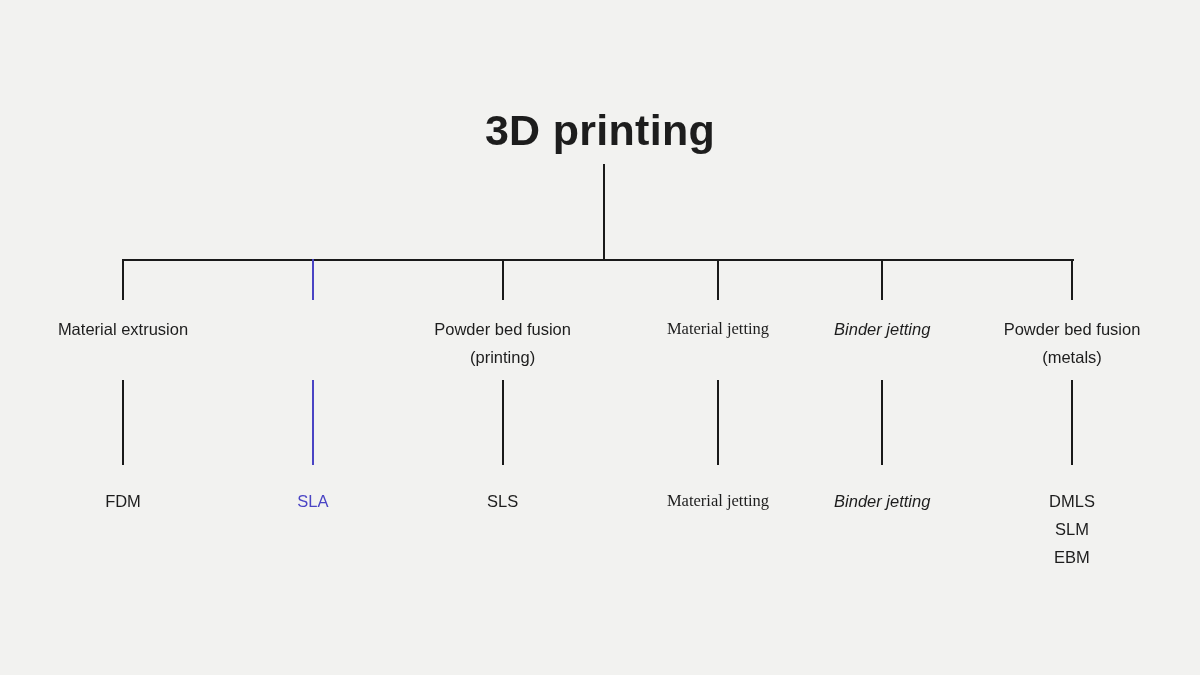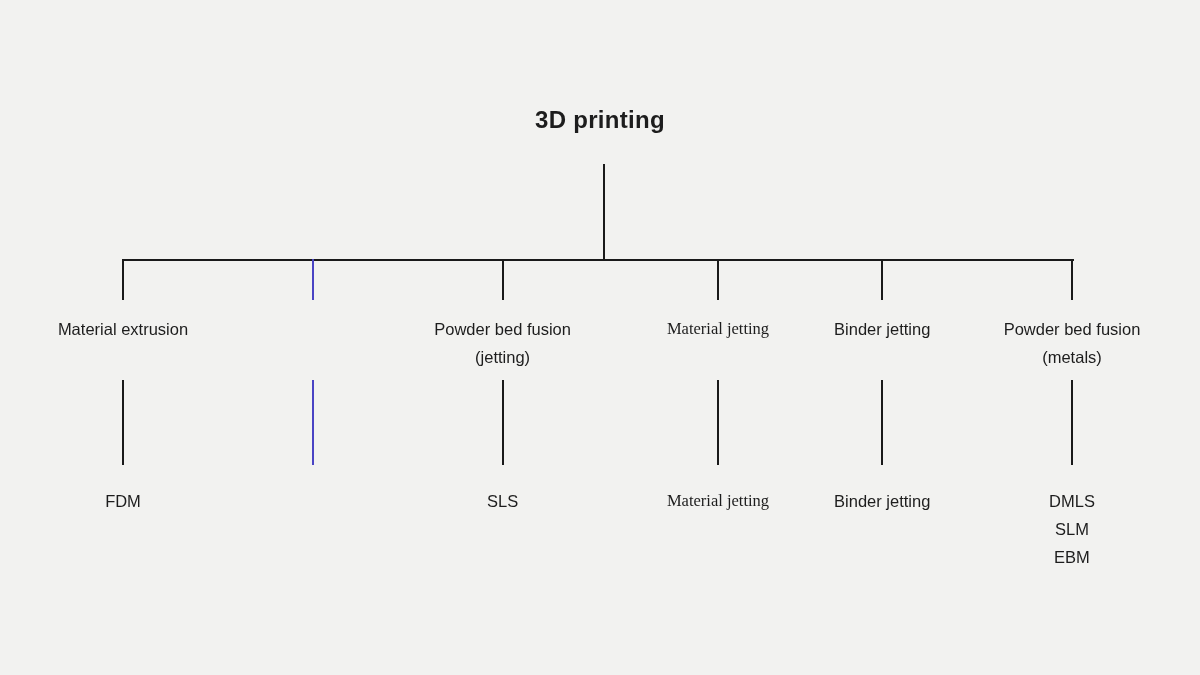--- a/index.html
+++ b/index.html
@@ -11,21 +11,21 @@
   html,body{margin:0;padding:0;}
   body{
     width:1200px;height:675px;overflow:hidden;
     background:var(--bg);
     font-family:"Liberation Sans", sans-serif;
     color:var(--text);
   }
   .canvas{position:relative;width:1200px;height:675px;background:var(--bg);}
   .title{
     position:absolute;left:0;top:106px;width:1200px;
-    text-align:center;font-size:24px;font-weight:600;
+    text-align:center;font-size:43px;font-weight:600;
     letter-spacing:0.3px;color:var(--text);
   }
   .vline{position:absolute;width:2px;background:var(--line);}
   .hline{position:absolute;height:2px;background:var(--line);}
   .trunk{left:603px;top:164px;height:96px;}
   .rail{left:122px;top:259px;width:952px;}
   .branch{position:absolute;top:259px;width:190px;height:330px;}
   .branch .stub{position:absolute;left:94px;top:0;height:41px;width:2px;background:var(--line);}
   .branch .connector{position:absolute;left:94px;top:121px;height:85px;width:2px;background:var(--line);}
   .branch .category-label{
@@ -57,47 +57,48 @@
     <div class="connector"></div>
     <div class="leaf-label">
           <div>FDM</div>
         </div>
   </div>
 
   <div class="branch highlighted" style="left: 217.8px;">
     <div class="stub"></div>
     <div class="connector"></div>
     <div class="leaf-label">
+          <div>SLA</div>
         </div>
   </div>
 
   <div class="branch" style="left: 407.6px;">
     <div class="stub"></div>
     <div class="category-label">
           <div>Powder bed fusion</div>
-          <div>(jetting)</div>
+          <div>(printing)</div>
         </div>
     <div class="connector"></div>
     <div class="leaf-label">
           <div>SLS</div>
         </div>
   </div>
 
   <div class="branch" style="left: 623px; font-family: Liberation Serif, serif;">
     <div class="stub"></div>
     <div class="category-label">
           <div>Material jetting</div>
         </div>
     <div class="connector"></div>
     <div class="leaf-label">
           <div>Material jetting</div>
         </div>
   </div>
 
-  <div class="branch" style="left: 787.2px;">
+  <div class="branch" style="left: 787.2px; font-style: italic;">
     <div class="stub"></div>
     <div class="category-label">
           <div>Binder jetting</div>
         </div>
     <div class="connector"></div>
     <div class="leaf-label">
           <div>Binder jetting</div>
         </div>
   </div>
 

